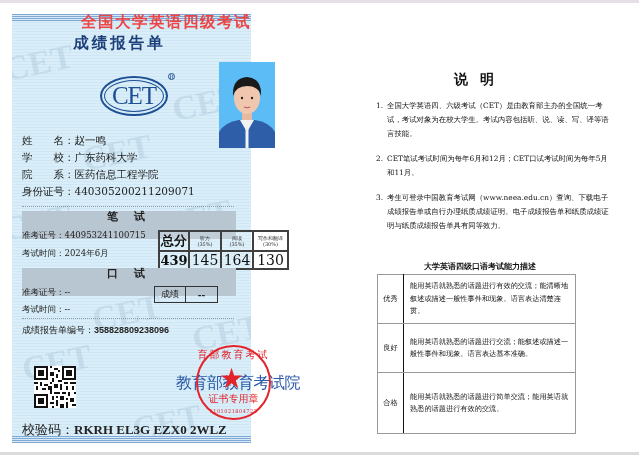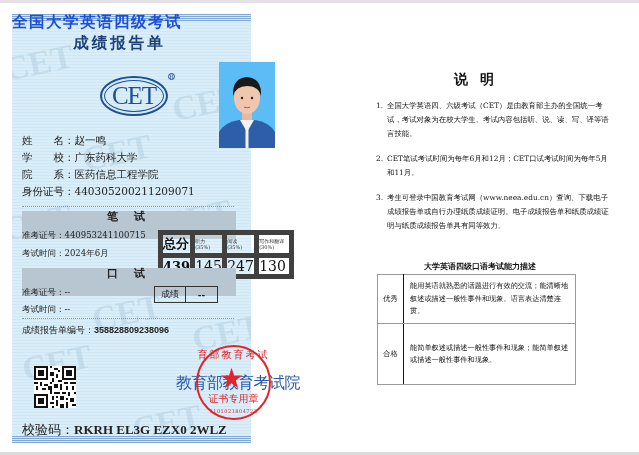--- a/index.html
+++ b/index.html
@@ -18,39 +18,39 @@
     position: absolute; left: 12px; top: 14px; width: 239px; height: 429px;
     background: repeating-linear-gradient(180deg, #d9eef8 0px, #d9eef8 2px, #cfe7f4 2px, #cfe7f4 3px);
     overflow: hidden;
   }
   .card .band-top, .card .band-bottom { position: absolute; left: 0; width: 100%; height: 7px;
     background: repeating-linear-gradient(180deg, #7fa9d4 0px, #7fa9d4 1px, #d5e9f6 1px, #d5e9f6 2px); }
   .card .band-top { top: 0; }
   .card .band-bottom { bottom: 0; }
   .watermark { position: absolute; color: rgba(150,180,205,0.28); font-family: "Liberation Serif", serif; font-weight: bold; font-size: 34px; transform: rotate(-12deg); pointer-events: none; }
 
-  .card-title { position: absolute; left: 0; top: 12px; width: 239px; text-align: left; color: #1d4ed8; font-weight: bold; font-size: 15.5px; letter-spacing: 1.5px; }
+  .card-title { position: absolute; left: 0; top: 12px; width: 239px; text-align: right; color: #ef4444; font-weight: bold; font-size: 15.5px; letter-spacing: 1.5px; }
   .card-subtitle { position: absolute; left: 0; top: 33px; width: 239px; text-align: center; color: #1d3f7a; font-weight: bold; font-size: 15.5px; letter-spacing: 3px; }
 
   .cet-logo { position: absolute; left: 110px; top: 65px; width: 68px; height: 40px; border: 2px solid #1d4f95; border-radius: 50%; display: flex; align-items: center; justify-content: center; }
   .cet-logo::before { content: ""; position: absolute; inset: 2px; border: 1px solid #1d4f95; border-radius: 50%; }
   .cet-logo span { color: #1d4f95; font-family: "Liberation Serif", serif; font-size: 25px; letter-spacing: -1px; }
   .cet-reg { position: absolute; left: 176px; top: 60px; font-size: 6px; color: #1d4f95; border: 1px solid #1d4f95; border-radius: 50%; width: 7px; height: 7px; line-height: 6px; text-align: center; }
 
   .photo { position: absolute; left: 219px; top: 62px; width: 56px; height: 86px; background: #5cbcf5; overflow: hidden; }
 
   .info { position: absolute; left: 22px; font-size: 10.5px; color: #222; white-space: nowrap; }
 
   .dotline { position: absolute; left: 22px; width: 212px; border-top: 1px dotted #8a9aa8; }
   .section-bar { position: absolute; left: 22px; width: 214px; height: 28px; background: #b8c6d1; text-align: center; font-size: 11px; font-weight: bold; color: #222; line-height: 12px; letter-spacing: 6px; }
 
   .small-info { position: absolute; left: 22px; font-size: 8.5px; color: #222; white-space: nowrap; }
 
   table.scores { position: absolute; left: 158px; top: 230px; border-collapse: collapse; background: rgba(255,255,255,0.15); }
-  table.scores td { border: 5px solid #404040; color: #111; padding: 0; }
+  table.scores td { border: 2px solid #404040; text-align: center; color: #111; padding: 0; }
   table.scores .big { font-size: 13px; font-weight: bold; width: 30px; height: 17px; }
   table.scores .hdr { font-size: 5px; line-height: 6px; width: 32px; height: 17px; color: #333; }
   table.scores .hdr.wide { width: 35px; }
   table.scores .val { font-size: 14px; height: 17px; }
 
   table.oral { position: absolute; left: 154px; top: 286px; border-collapse: collapse; }
   table.oral td { border: 1px solid #333; font-size: 9px; text-align: center; height: 16px; padding: 0 4px; }
 
   .qrcode { position: absolute; left: 34px; top: 366px; width: 42px; height: 42px; background: #fff; }
   .checkcode { position: absolute; left: 22px; top: 421px; font-size: 13px; color: #222; font-family: "Liberation Serif", serif; }
@@ -143,21 +143,21 @@
   <tbody>
       <tr>
     <td class="big">总分</td>
     <td class="hdr"><span>听力</span><br><span>(35%)</span></td>
     <td class="hdr"><span>阅读</span><br><span>(35%)</span></td>
     <td class="hdr wide"><span>写作和翻译</span><br><span>(30%)</span></td>
   </tr>
   <tr>
     <td class="big">439</td>
     <td class="val">145</td>
-    <td class="val">247</td>
+    <td class="val">164</td>
     <td class="val">130</td>
   </tr>
 </tbody>
   </table>
 
 <div class="section-bar" style="top:268px;">口 试</div>
 
 <div class="small-info" style="top:287px;">
   <span>准考证号：</span><span>--</span>
 </div>
@@ -217,19 +217,23 @@
 </div>
 
 <div class="table-title">大学英语四级口语考试能力描述</div>
 <table class="ability">
   <tbody>
       <tr>
     <td class="level" style="height:49px;">优秀</td>
     <td class="desc">能用英语就熟悉的话题进行有效的交流；能清晰地叙述或描述一般性事件和现象。语言表达清楚连贯。</td>
   </tr>
   <tr>
+    <td class="level" style="height:49px;">良好</td>
+    <td class="desc">能用英语就熟悉的话题进行交流；能叙述或描述一般性事件和现象。语言表达基本准确。</td>
+  </tr>
+  <tr>
     <td class="level" style="height:61px;">合格</td>
-    <td class="desc">能简单叙述或描述一般性事件和现象；能简单叙述或描述一般性事件和现象。</td>
+    <td class="desc">能用英语就熟悉的话题进行简单交流；能用英语就熟悉的话题进行有效的交流。</td>
   </tr>
 </tbody>
   </table>
 
 <div class="bottom-rule"></div>
 
 </body></html>

